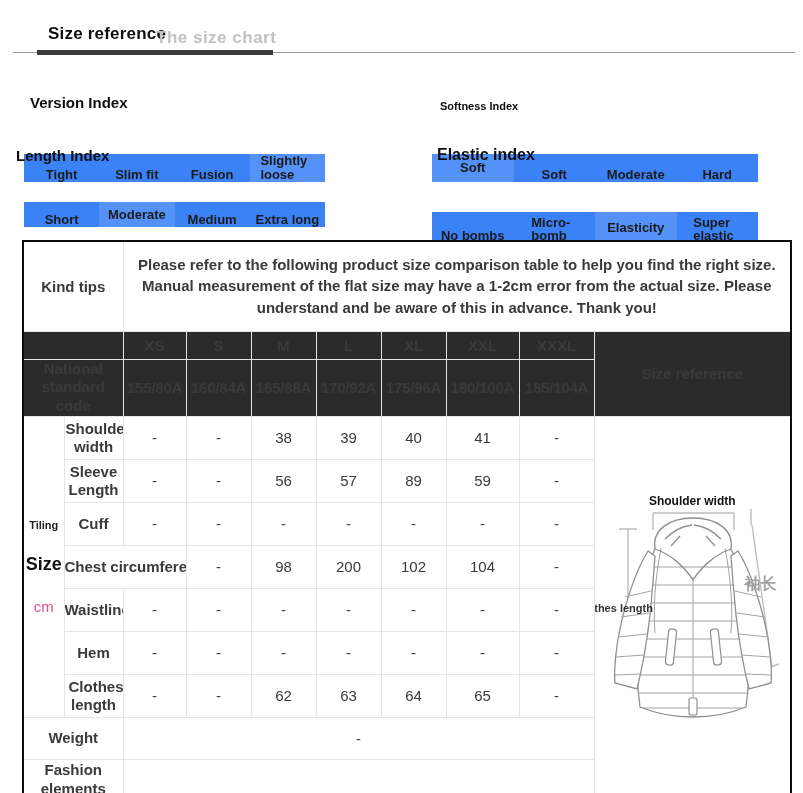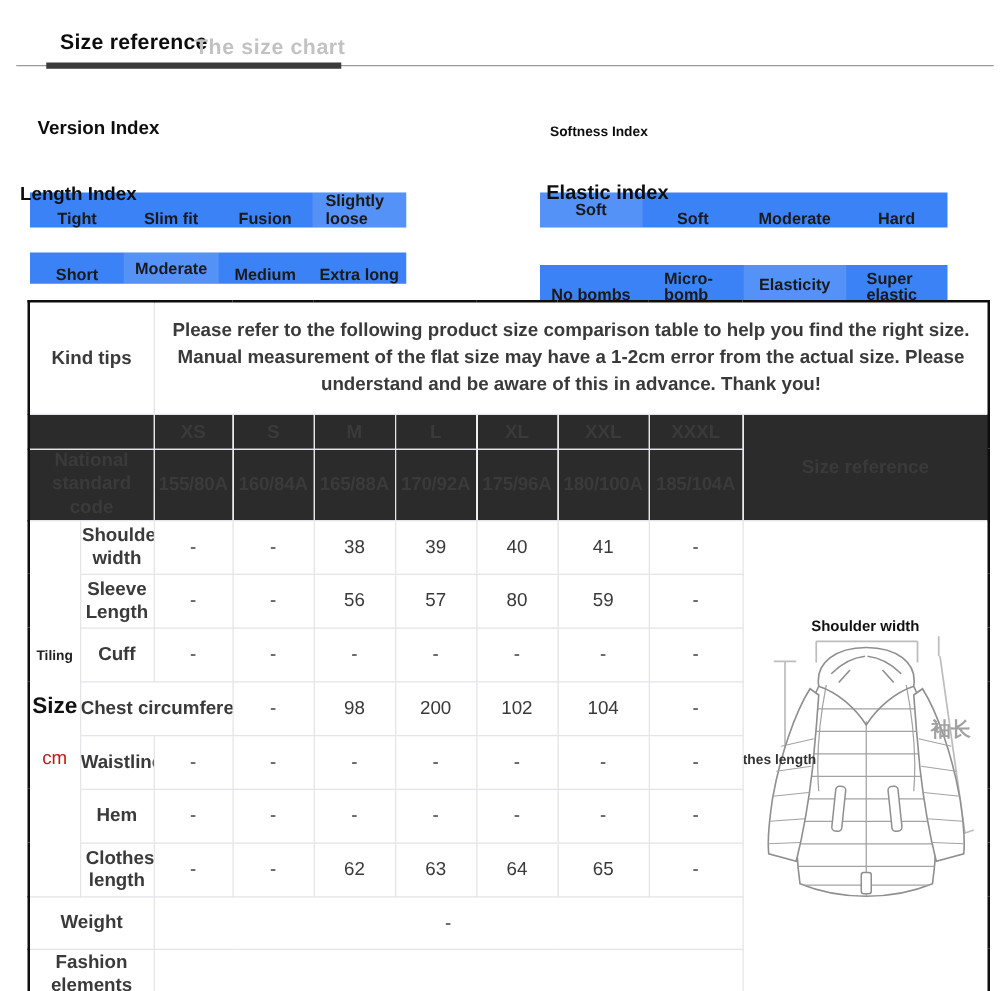--- a/index.html
+++ b/index.html
@@ -42,21 +42,21 @@
   td.code{font-size:13px;letter-spacing:-.2px;border-top:1px solid rgba(255,255,255,.3);}
   td.code-label{font-size:9.5px;line-height:1.25;border-top:1px solid rgba(255,255,255,.3);border-bottom:2px solid #dcdcdc;}
   td.code-label span{display:inline-block;width:74px;}
   td.size-ref-hd{font-size:13.5px;}
   td.kind-tips{font-size:14px;font-weight:bold;color:#111;}
   td.tips-text{font-size:13.8px;font-weight:bold;color:#111;line-height:1.45;padding:4px 8px;}
   td.tiling-cell{vertical-align:middle;}
   .tiling-stack{display:flex;flex-direction:column;align-items:center;gap:23px;}
   .t-tiling{font-size:11px;font-weight:bold;color:#222;}
   .t-size{font-size:18px;font-weight:bold;color:#111;}
-  .t-cm{font-size:15px;color:#b91c1c;}
+  .t-cm{font-size:15px;color:#ec4899;}
   td.rl{font-weight:bold;color:#1c1c1c;line-height:1.2;}
   .rl-sm2{font-size:11px;}
   .rl-sm2 span{display:inline-block;width:56px;}
   .rl-lg{font-size:18px;}
   .rl-xs{font-size:11px;white-space:nowrap;}
   .rl-md{font-size:12px;color:#20203a;}
   .rl-gray{font-size:10.5px;color:#4c4c4c;}
   .rl-gray span{display:inline-block;width:50px;}
   td.wlabel{font-weight:bold;font-size:13.5px;color:#111;line-height:1.25;}
   td.illus{position:relative;overflow:visible;vertical-align:top;}
@@ -217,21 +217,21 @@
         <div class="ill-label lbl-clothes">Clothes length</div>
       </td>
     </tr>
 
     <tr style="height:43px">
       <td class="rl rl-sm2"><span>Sleeve Length</span></td>
       <td>-</td>
       <td>-</td>
       <td>56</td>
       <td>57</td>
-      <td>80</td>
+      <td>89</td>
       <td>59</td>
       <td>-</td>
     </tr>
 
     <tr style="height:43px">
       <td class="rl rl-lg">Cuff</td>
       <td>-</td>
       <td>-</td>
       <td>-</td>
       <td>-</td>

